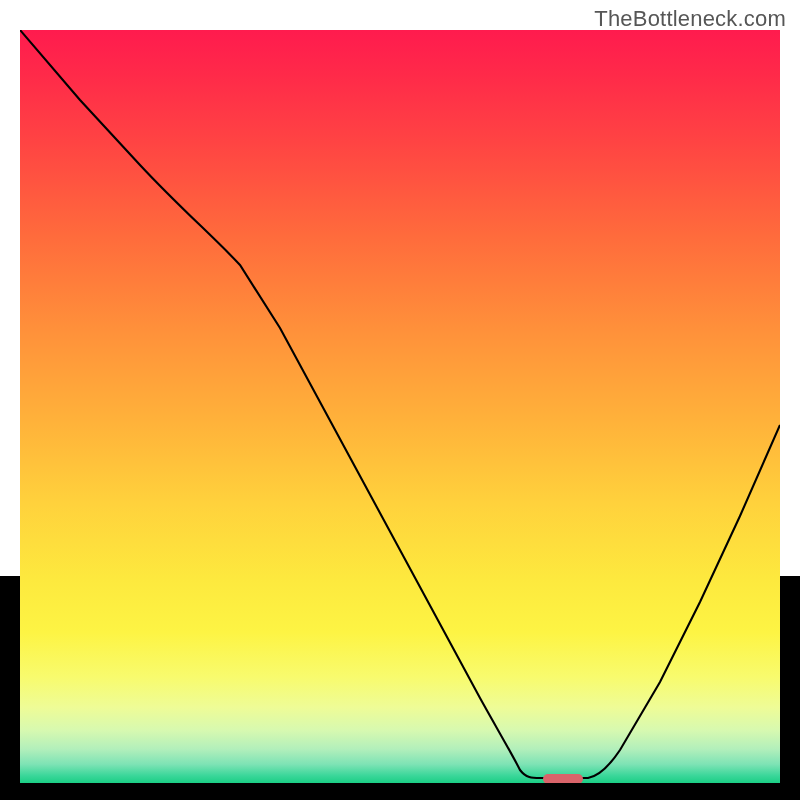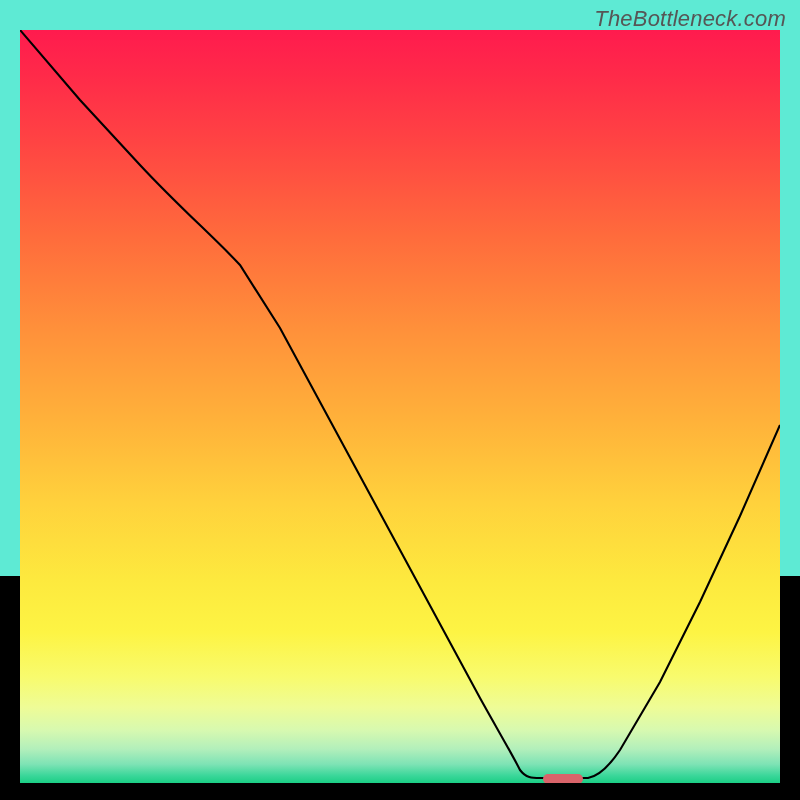--- a/index.html
+++ b/index.html
@@ -1,22 +1,21 @@
 <!DOCTYPE html>
 <html><head>
 <meta charset="utf-8">
 <style>
   * { margin: 0; padding: 0; box-sizing: border-box; }
   html, body { width: 800px; height: 800px; background: #000; overflow: hidden; }
   .frame {
     position: relative;
     width: 800px;
     height: 576px;
-    background: #5eead4;
-    font-style: italic;
+    background: #ffffff;
   }
   .watermark {
     position: absolute;
     top: 6px;
     right: 14px;
     font-family: Arial, Helvetica, sans-serif;
     font-size: 22px;
     color: #565656;
     font-weight: 500;
     letter-spacing: 0.2px;

